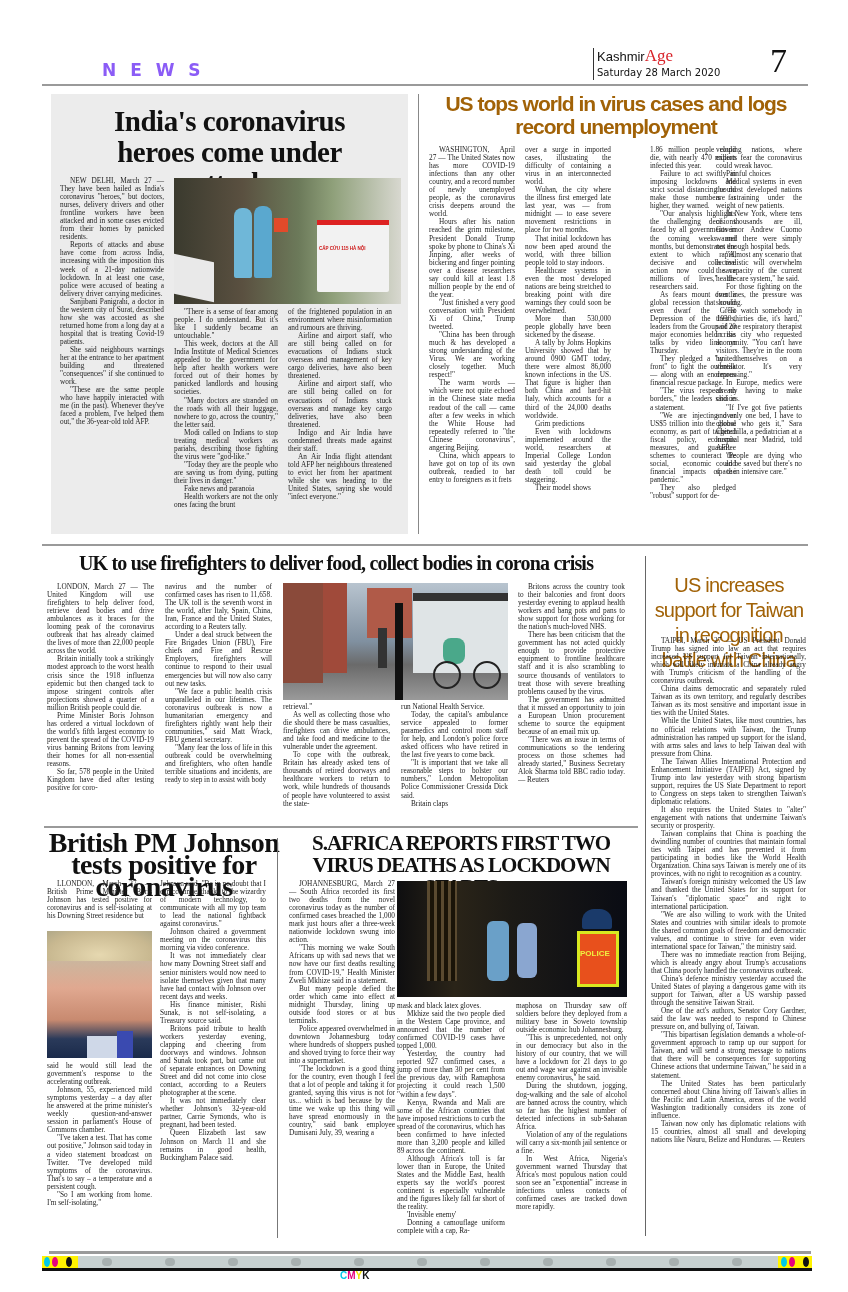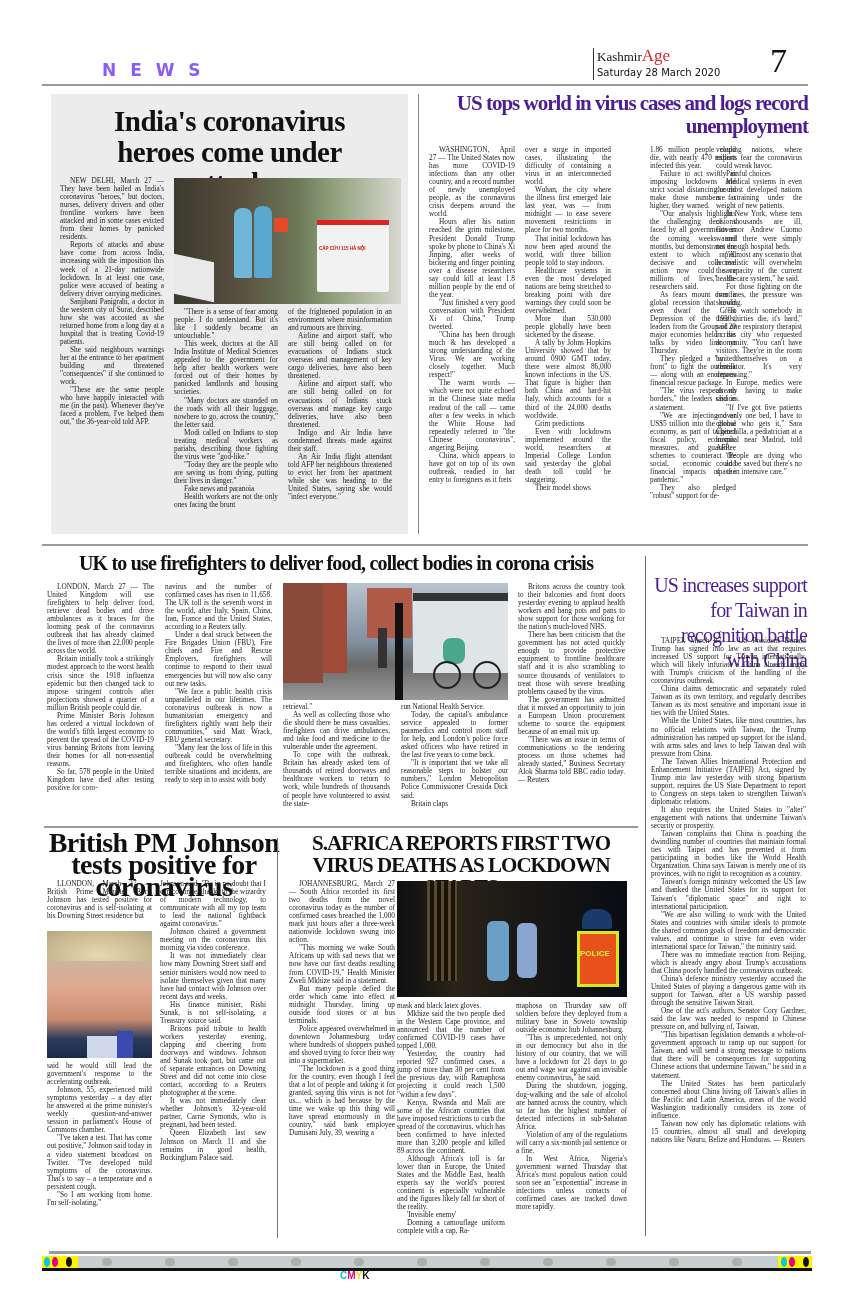--- a/index.html
+++ b/index.html
@@ -3,32 +3,32 @@
 <meta charset="utf-8">
 <style>
 *{box-sizing:border-box;margin:0;padding:0}
 html,body{width:848px;height:1292px;background:#fff;overflow:hidden}
 body{position:relative;font-family:"DejaVu Serif",serif;color:#1a1a1a}
 .abs{position:absolute}
 .txt{font-family:"Liberation Serif",serif;font-size:7.3px;line-height:8.05px;text-align:justify;hyphens:auto;color:#222}
 .txt p{text-indent:10px}
 .txt p.sub{text-indent:10px;text-align:left}
 .hd-serif{font-family:"Liberation Serif",serif;font-weight:bold;text-align:center;color:#111;letter-spacing:-0.5px}
-.hd-sans{font-family:Liberation Serif, serif;font-weight:bold;text-align:right;color:#4c1d95;letter-spacing:-1px}
+.hd-sans{font-family:Liberation Sans, sans-serif;font-weight:bold;text-align:center;color:#a16207;letter-spacing:-1px}
 .rule{background:#9a9a9a;height:2px}
 .vline{background:#555;width:1px}
 .photo{overflow:hidden}
 </style>
 </head>
 <body>
 
 <div class="abs" style="left:102px;top:60px;font-family:'DejaVu Sans',sans-serif;font-weight:bold;font-size:17px;letter-spacing:4px;color:#8b5cf6">N E W S</div>
 <div class="abs" style="left:593px;top:48px;width:1px;height:32px;background:#333"></div>
 <div class="abs" style="left:597px;top:46px;white-space:nowrap">
-  <span style="font-family:Liberation Serif, serif;font-size:13px;color:#111">Kashmir</span><span style="font-family:'Liberation Serif',serif;font-size:17px;color:#d8232a">Age</span>
+  <span style="font-family:Liberation Sans, sans-serif;font-size:13px;color:#111">Kashmir</span><span style="font-family:'Liberation Serif',serif;font-size:17px;color:#d8232a">Age</span>
 </div>
 <div class="abs" style="left:597px;top:67px;font-family:'DejaVu Sans',sans-serif;font-size:10px;color:#111">Saturday 28 March 2020</div>
 <div class="abs" style="left:770px;top:42px;font-family:'Liberation Serif',serif;font-size:34px;color:#111">7</div>
 <div class="abs rule" style="left:42px;top:84px;width:766px"></div>
 
 <div class="abs" style="left:51px;top:94px;width:357px;height:440px;background:#ececec"></div>
 <div class="abs hd-serif" style="left:51px;top:106px;width:357px;font-size:29px;line-height:31px;padding:0 36px">India's coronavirus heroes come under attack</div>
 <div class="abs txt" style="left:60px;top:177px;width:104px">
   <p>NEW DELHI, March 27 — They have been hailed as India's coronavirus "heroes," but doctors, nurses, delivery drivers and other frontline workers have been attacked and in some cases evicted from their homes by panicked residents.</p>
   <p>Reports of attacks and abuse have come from across India, increasing with the imposition this week of a 21-day nationwide lockdown. In at least one case, police were accused of beating a delivery driver carrying medicines.</p>

